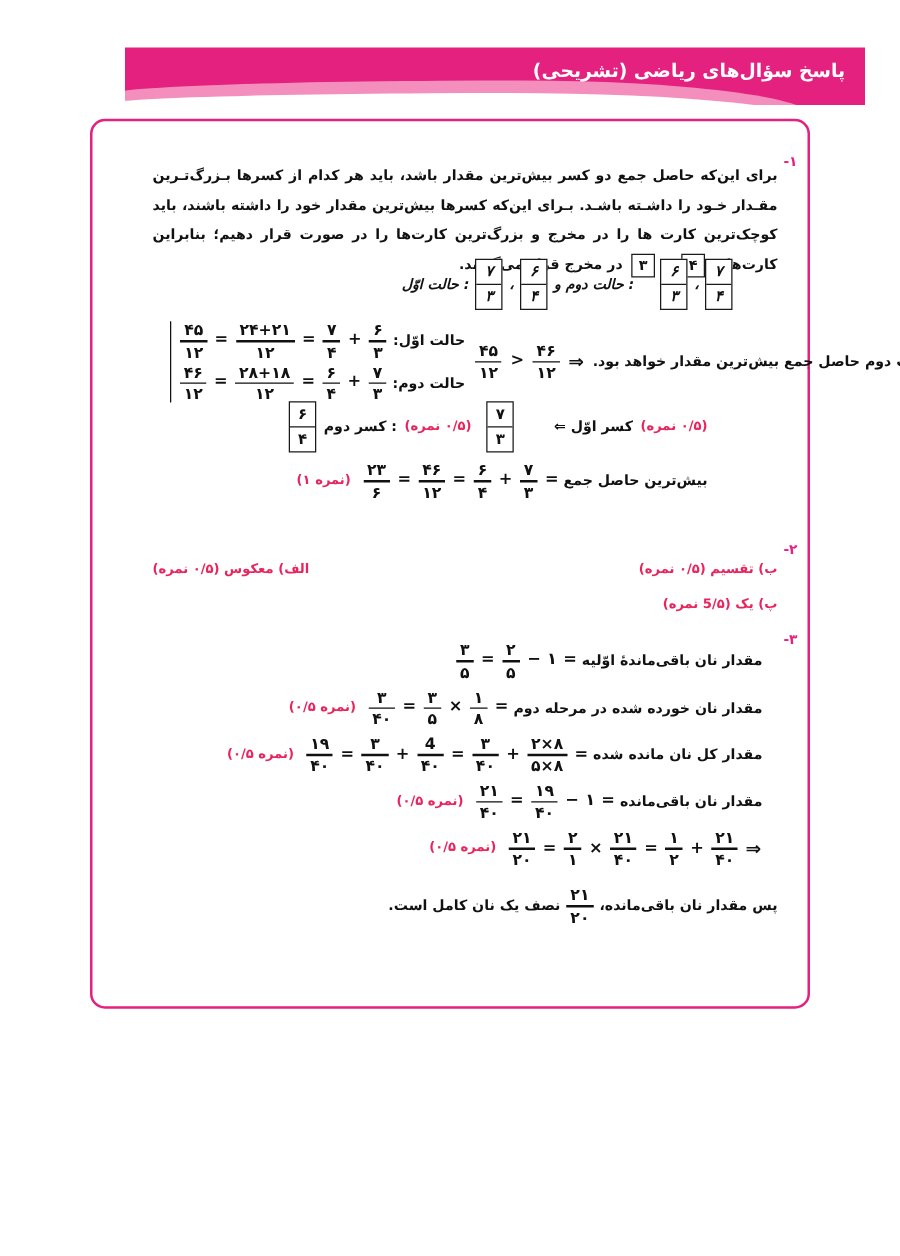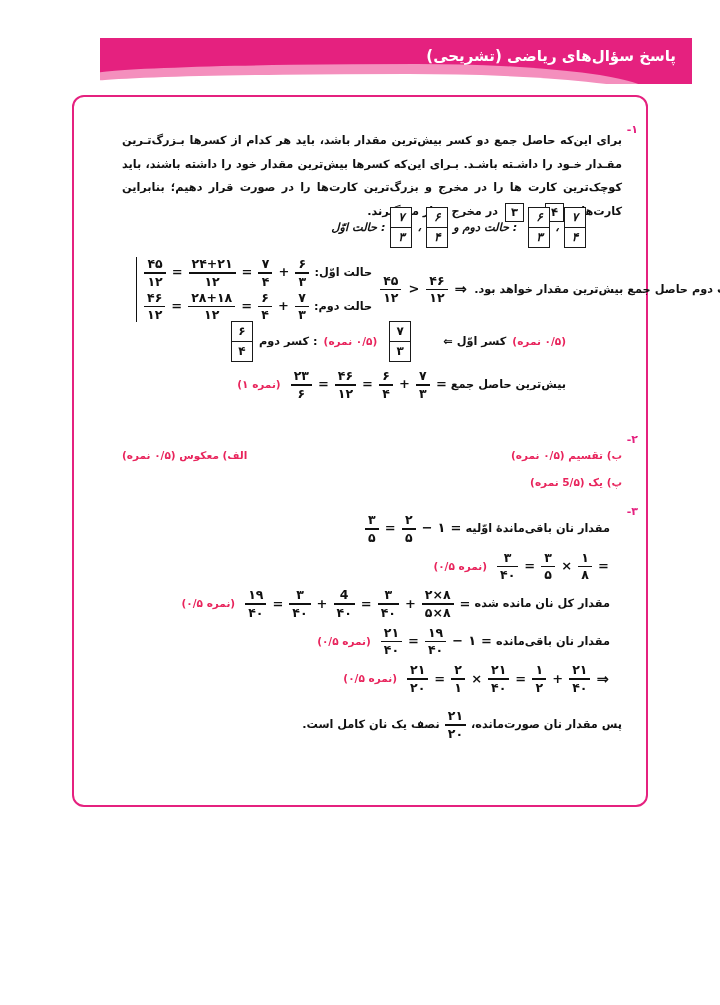--- a/index.html
+++ b/index.html
@@ -248,21 +248,21 @@
           <span class="lbl">: حالت اوّل</span>
           <span class="card">
             <span class="cell">۷</span>
             <span class="cell">۳</span>
           </span>
           <span class="lbl">،</span>
           <span class="card">
             <span class="cell">۶</span>
             <span class="cell">۴</span>
           </span>
-          <span class="lbl" style="margin-right:6px;">: حالت دوم و</span>
+          <span class="lbl" style="margin-right:16px;">: حالت دوم و</span>
           <span class="card">
             <span class="cell">۶</span>
             <span class="cell">۳</span>
           </span>
           <span class="lbl">،</span>
           <span class="card">
             <span class="cell">۷</span>
             <span class="cell">۴</span>
           </span>
         </div>
@@ -422,20 +422,21 @@
           </span>
           <span class="op">=</span>
           <span class="frac">
             <span class="num">۳</span>
               <span class="bar"></span>
               <span class="den">۵</span>
           </span>
         </div>
 
         <div class="mline" style="justify-content:flex-start; margin-bottom:6px;">
+          <span class="lbl">مقدار نان خورده شده در مرحله دوم</span>
           <span class="op">=</span>
           <span class="frac">
             <span class="num">۱</span>
               <span class="bar"></span>
               <span class="den">۸</span>
           </span>
           <span class="op">×</span>
           <span class="frac">
             <span class="num">۳</span>
               <span class="bar"></span>
@@ -534,21 +535,21 @@
             <span class="num">۲۱</span>
               <span class="bar"></span>
               <span class="den">۲۰</span>
           </span>
           <span class="score" style="margin-right:5px;">(۰/۵ نمره)</span>
         </div>
       </div>
 
       <div class="block" style="top:612px; right:24px;">
         <div class="mline" style="justify-content:flex-start;">
-          <span class="lbl">پس مقدار نان صورت‌مانده،</span>
+          <span class="lbl">پس مقدار نان باقی‌مانده،</span>
           <span class="frac">
             <span class="num">۲۱</span>
               <span class="bar"></span>
               <span class="den">۲۰</span>
           </span>
           <span class="lbl">نصف یک نان کامل است.</span>
         </div>
       </div>
 
     </div>

